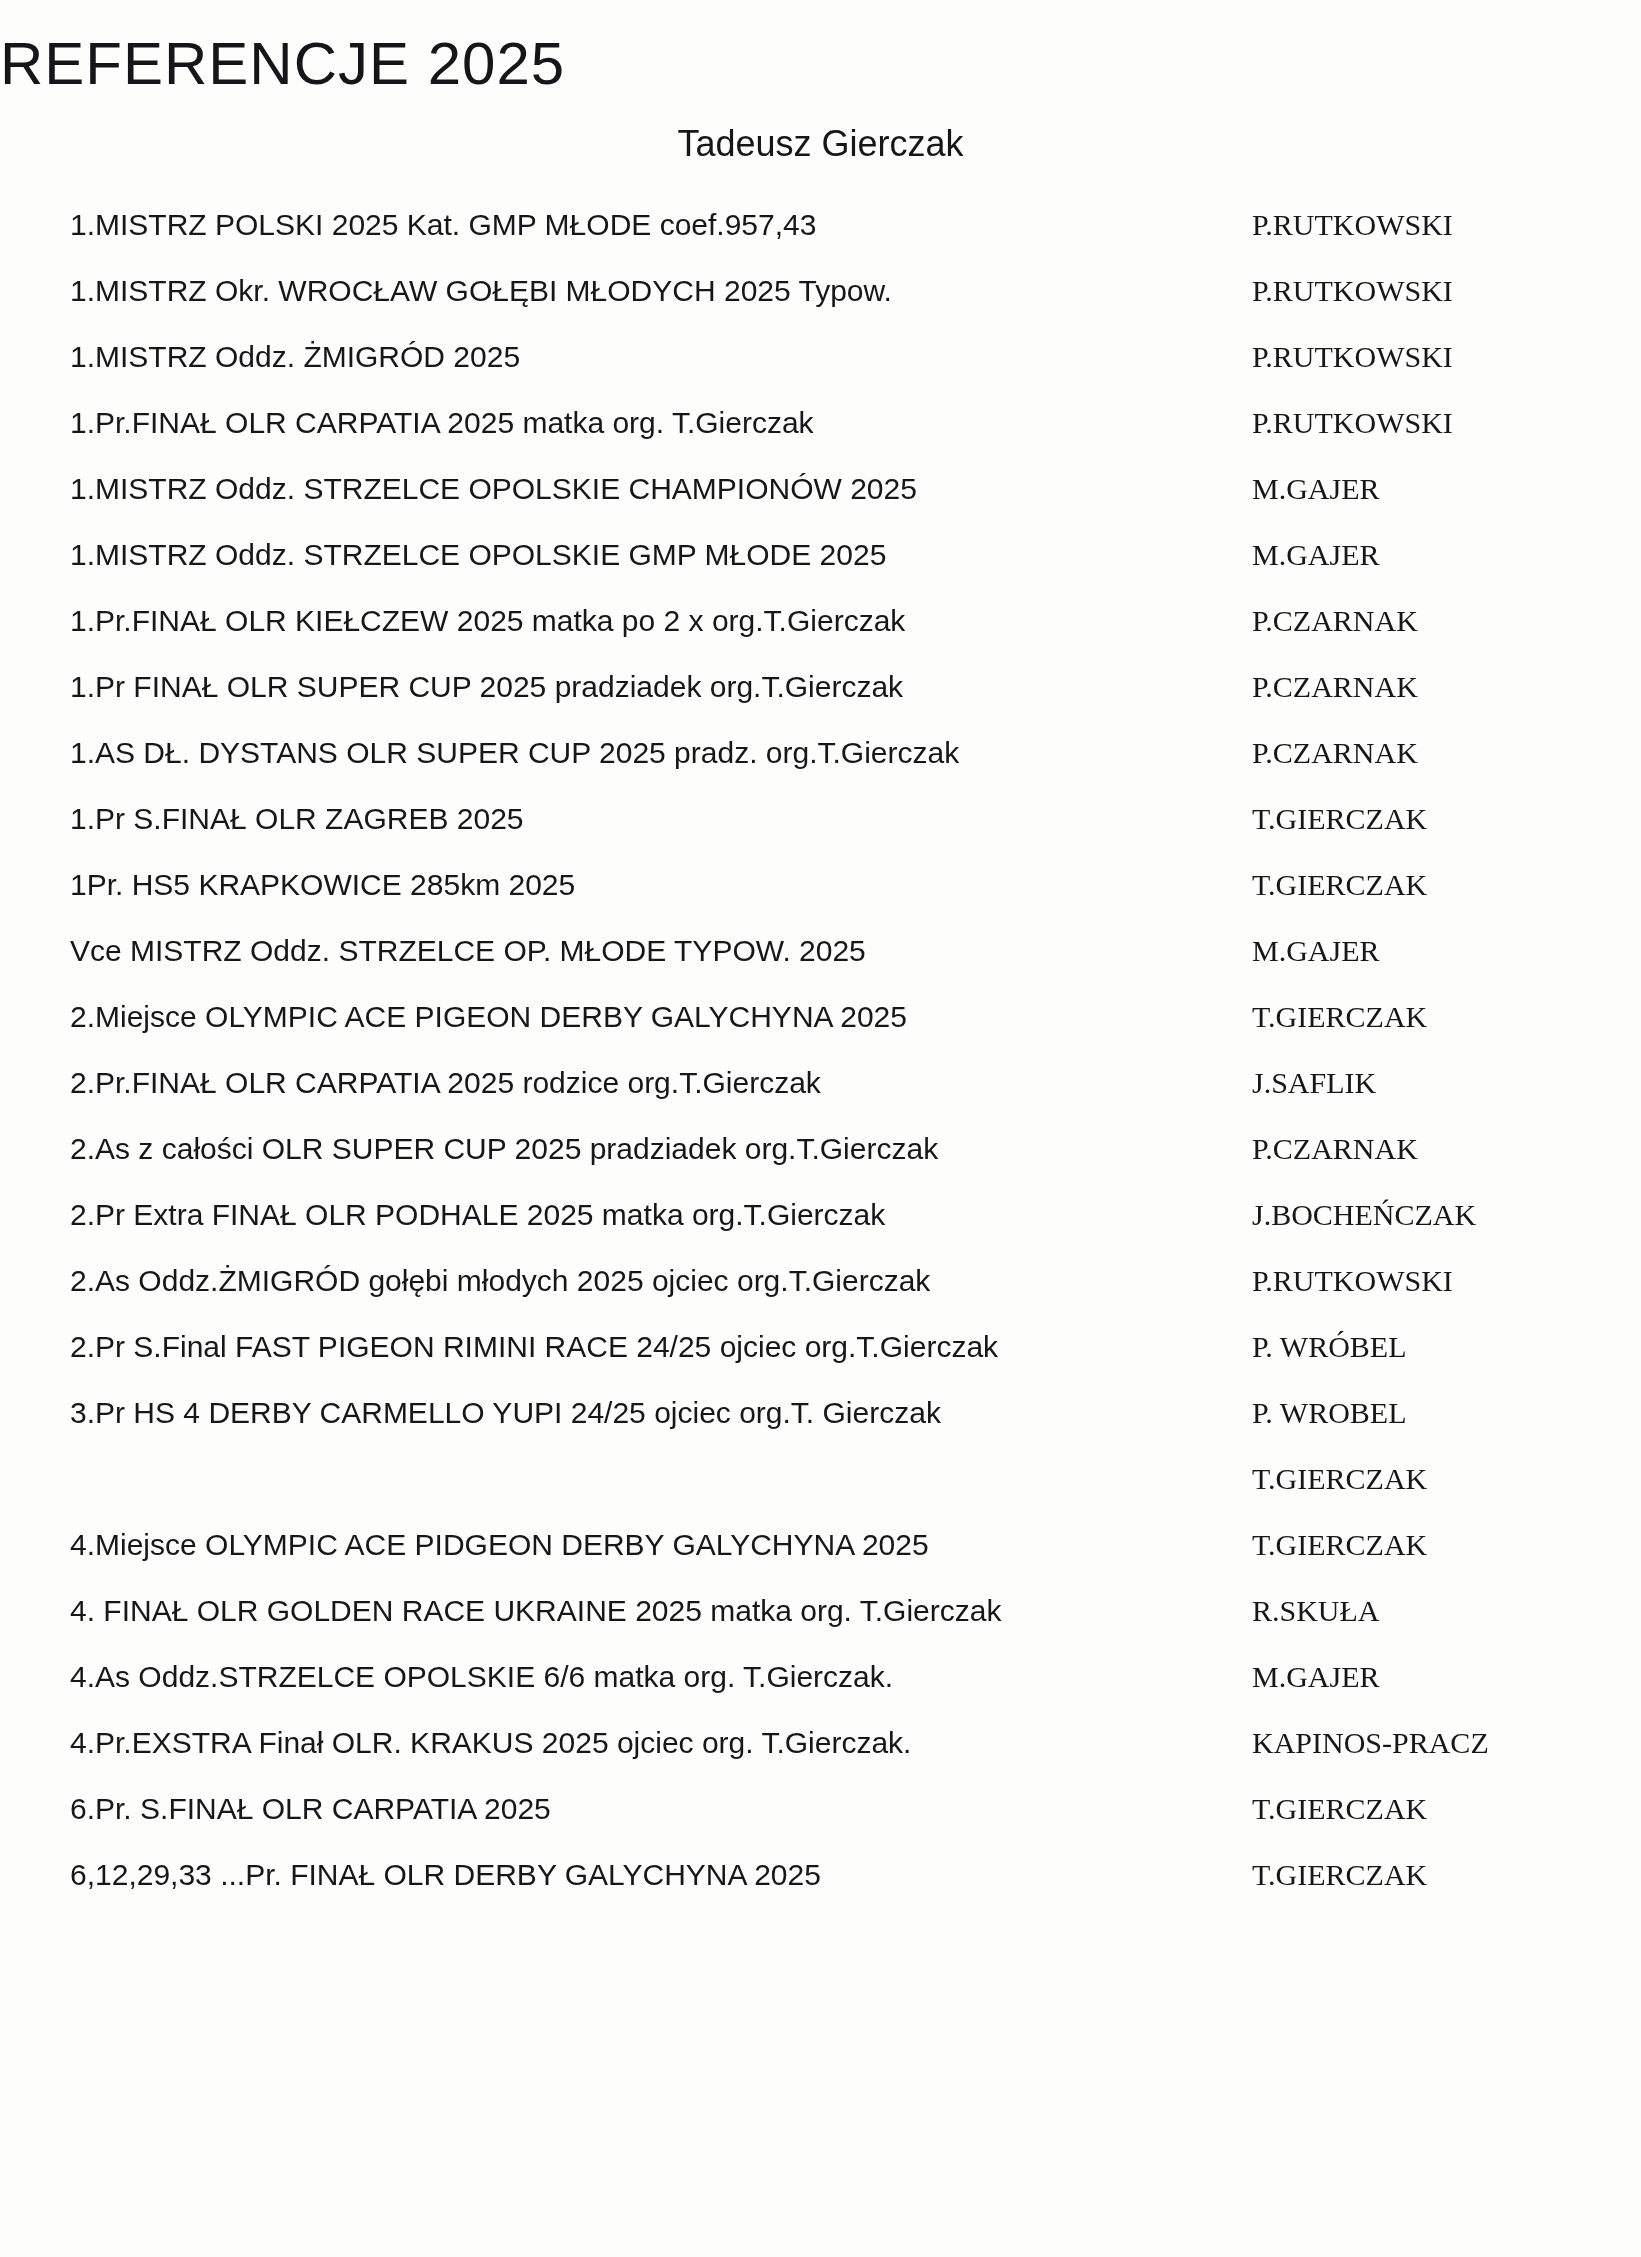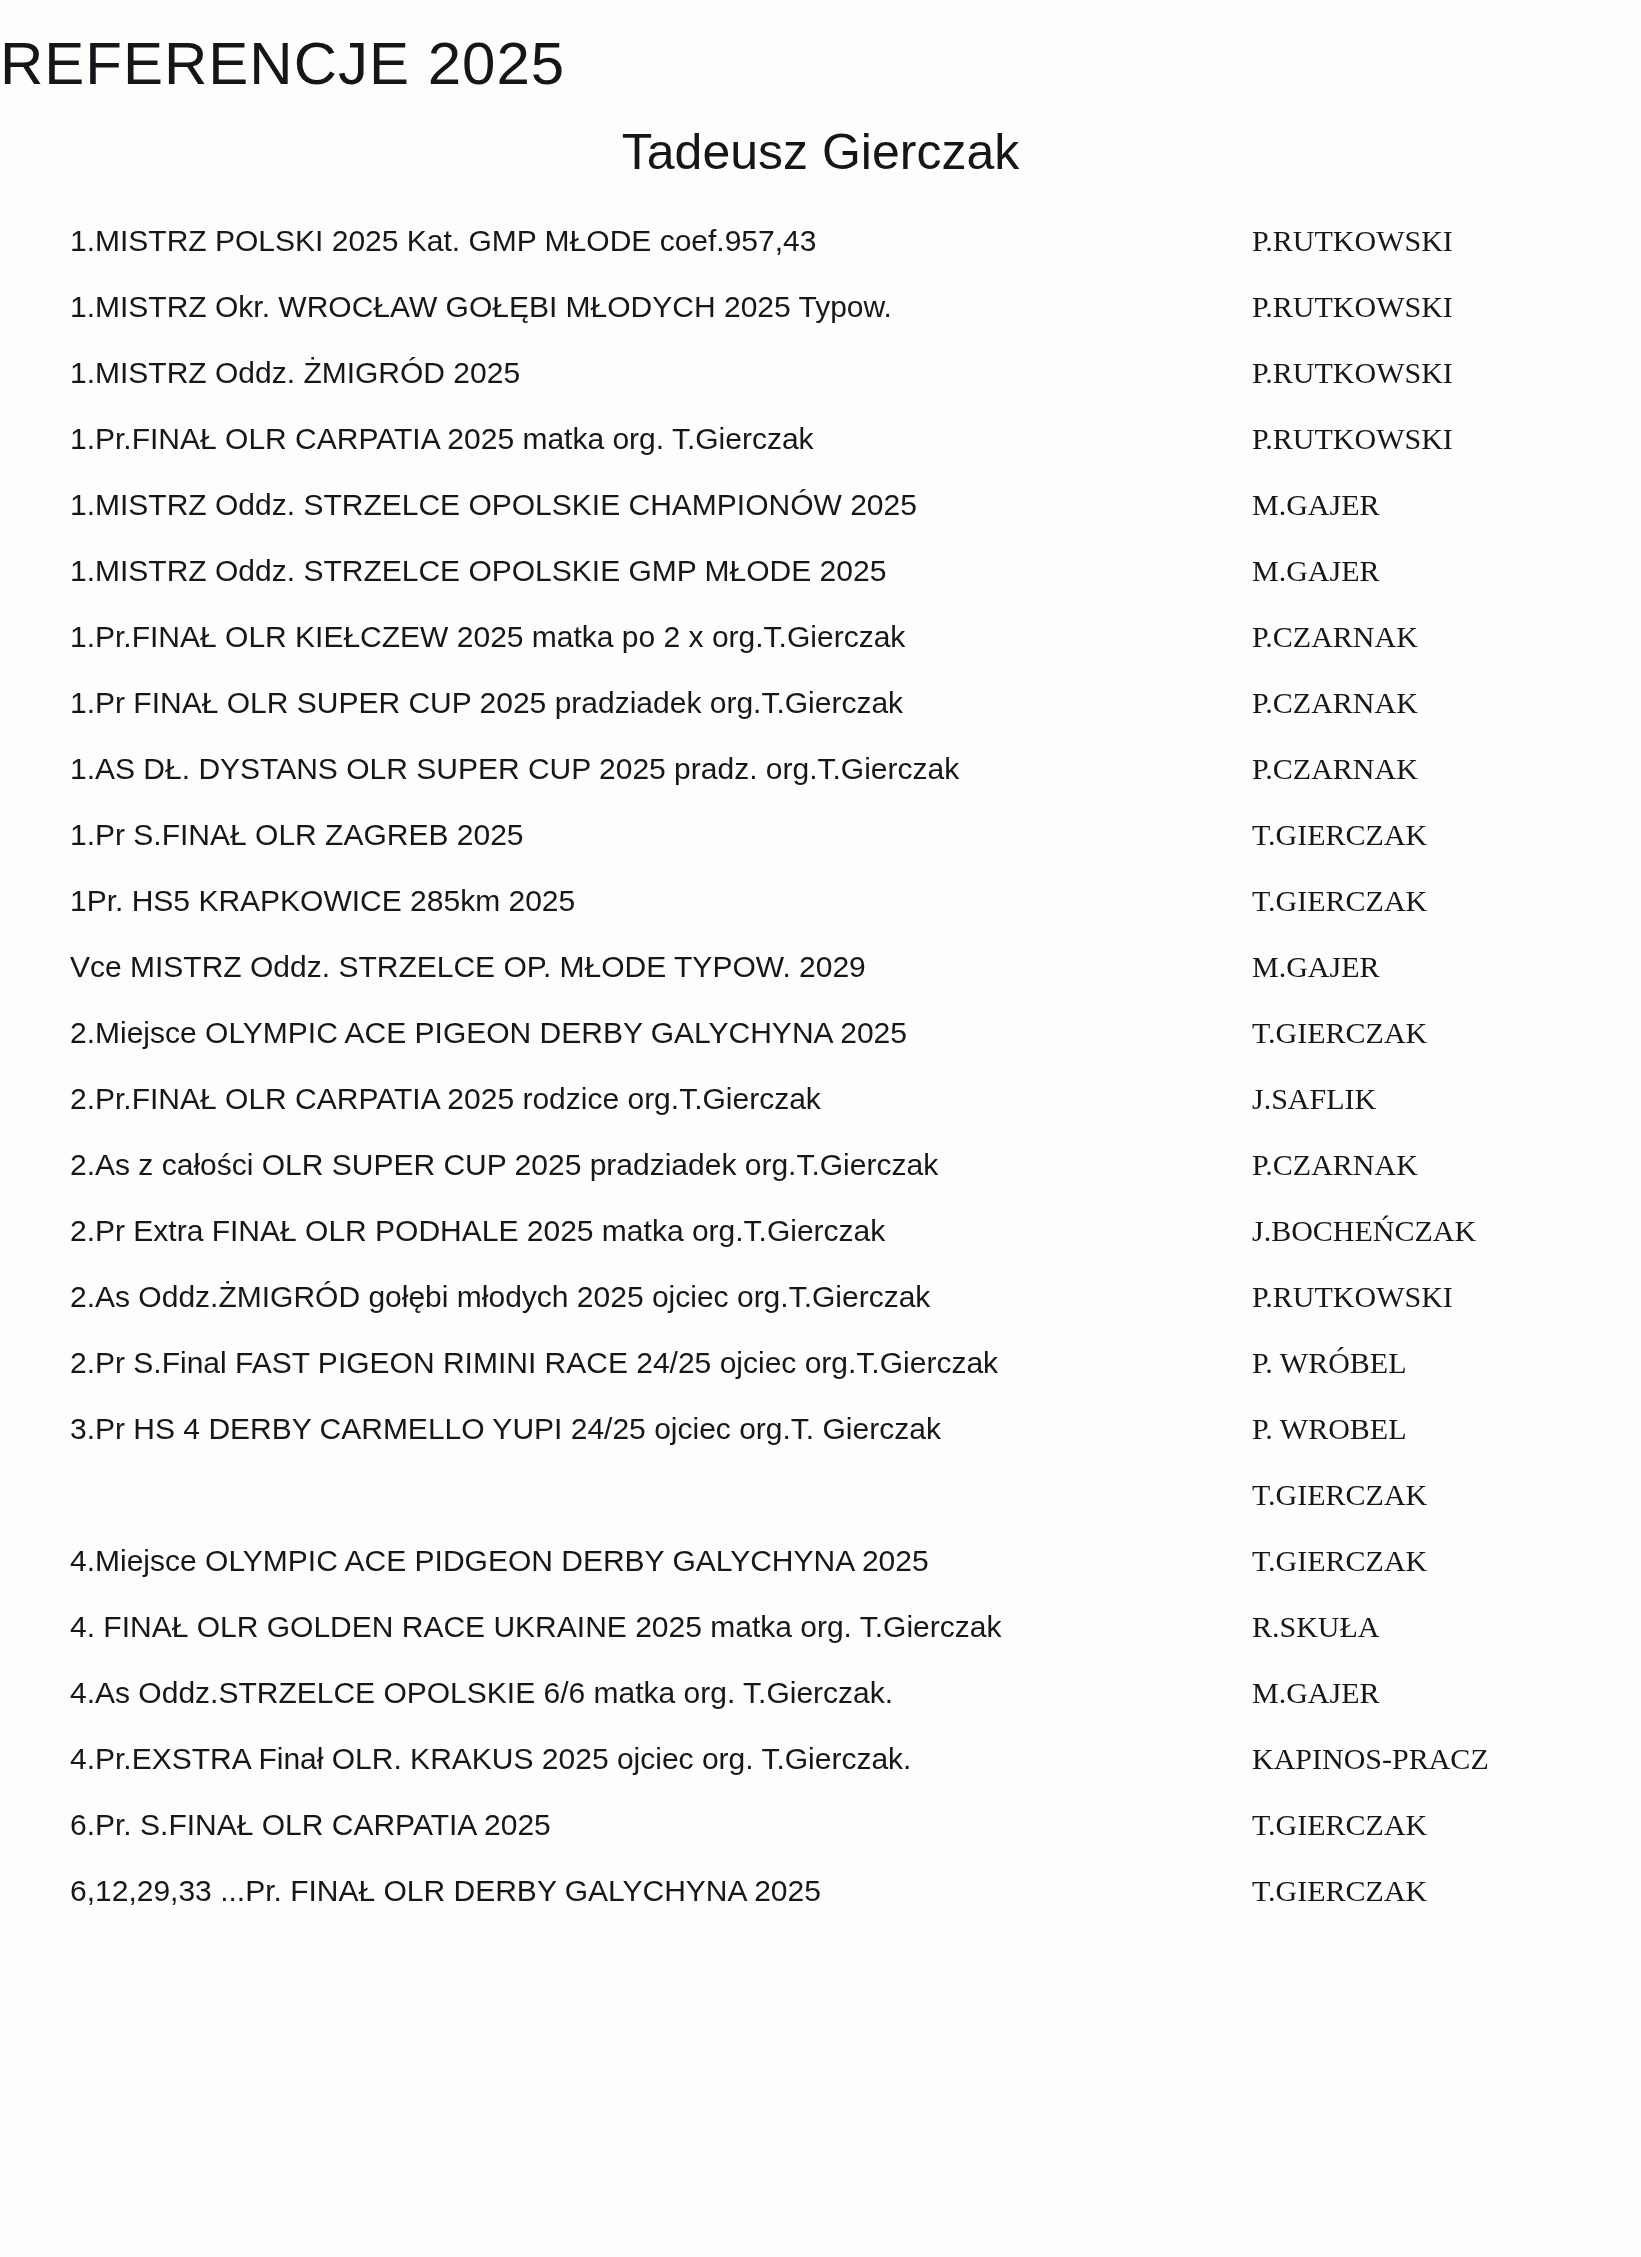--- a/index.html
+++ b/index.html
@@ -27,21 +27,21 @@
     text-align: left;
     font-size: 60px;
     font-weight: 400;
     letter-spacing: 1px;
     margin: 29px 0 0 0;
     padding: 0;
     color: #16161a;
   }
   .doc-subtitle {
     text-align: center;
-    font-size: 50px;
+    font-size: 36px;
     font-weight: 400;
     margin: 25px 0 0 0;
     padding: 0;
     color: #16161a;
   }
   .entries {
     margin: 27px 0 0 0;
     padding: 0 0 0 0;
     list-style: none;
   }
@@ -137,21 +137,21 @@
         <span class="entry-desc">1.Pr  S.FINAŁ OLR ZAGREB 2025</span>
         <span class="entry-spacer"></span>
         <span class="entry-person-wrap"><span class="entry-person">T.GIERCZAK</span></span>
       </li>
       <li class="entry">
         <span class="entry-desc">1Pr.  HS5  KRAPKOWICE  285km  2025</span>
         <span class="entry-spacer"></span>
         <span class="entry-person-wrap"><span class="entry-person">T.GIERCZAK</span></span>
       </li>
       <li class="entry">
-        <span class="entry-desc">Vce MISTRZ Oddz. STRZELCE OP. MŁODE TYPOW.  2029</span>
+        <span class="entry-desc">Vce MISTRZ Oddz. STRZELCE OP. MŁODE TYPOW.  2025</span>
         <span class="entry-spacer"></span>
         <span class="entry-person-wrap"><span class="entry-person">M.GAJER</span></span>
       </li>
       <li class="entry">
         <span class="entry-desc">2.Miejsce OLYMPIC ACE PIGEON DERBY GALYCHYNA 2025</span>
         <span class="entry-spacer"></span>
         <span class="entry-person-wrap"><span class="entry-person">T.GIERCZAK</span></span>
       </li>
       <li class="entry">
         <span class="entry-desc">2.Pr.FINAŁ OLR CARPATIA 2025  rodzice org.T.Gierczak</span>

